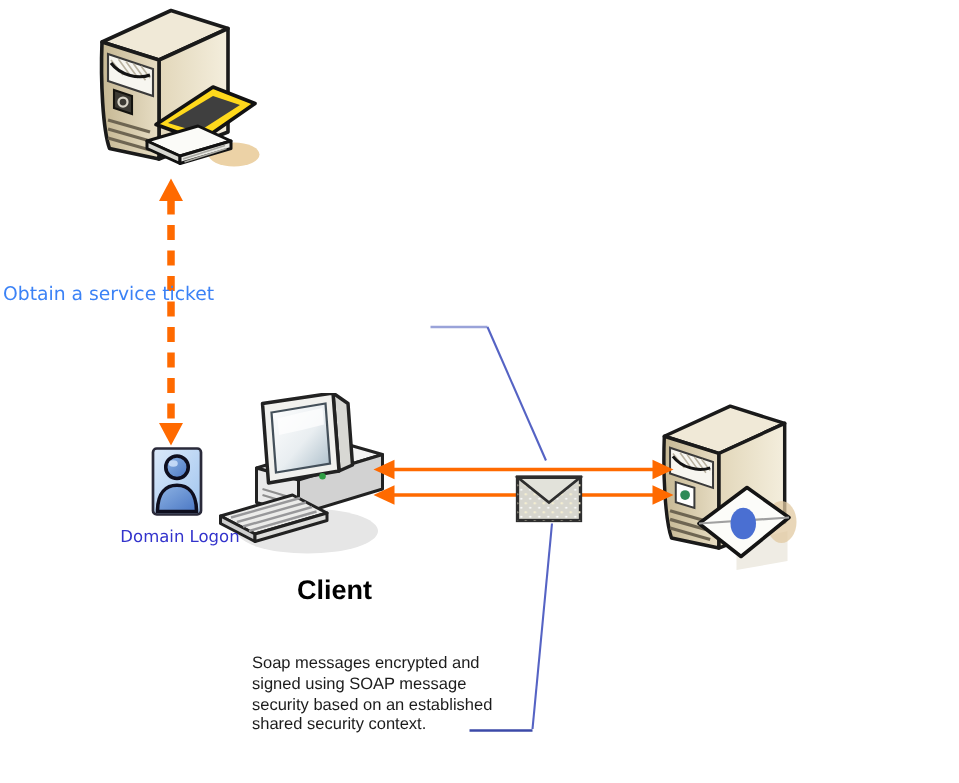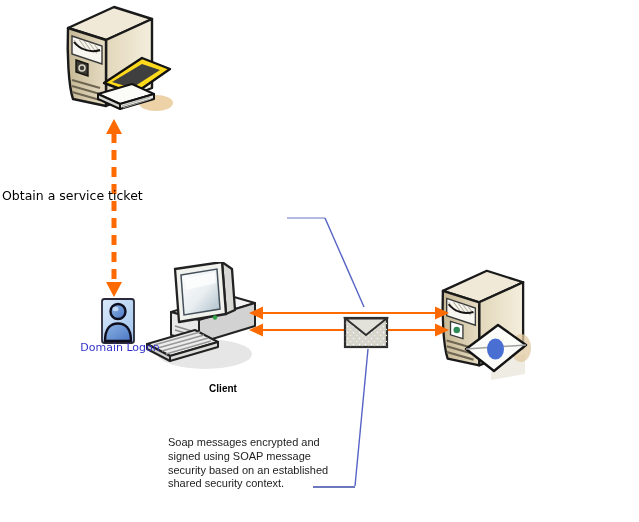--- a/index.html
+++ b/index.html
@@ -4,22 +4,22 @@
 <style>
   html,body{margin:0;padding:0;background:#fff;}
   #canvas{position:relative;width:639px;height:522px;background:#ffffff;
           font-family:"Liberation Sans",sans-serif;overflow:hidden;}
   .abs{position:absolute;}
   .icon{z-index:2;}
   #connectors{position:absolute;left:0;top:0;z-index:3;}
   .overicon{z-index:4;}
   .txt{z-index:6;}
   .annotation{font-size:11px;line-height:13.8px;color:#1c1c1c;}
-  .lbl-bold{font-weight:bold;font-size:10px;color:#000;white-space:nowrap;}
-  .blue-note{font-family:"DejaVu Sans","Liberation Sans",sans-serif;font-size:12.5px;color:#000000;white-space:nowrap;text-align:right;}
+  .lbl-bold{font-weight:bold;font-size:18px;color:#000;white-space:nowrap;}
+  .blue-note{font-family:"DejaVu Sans","Liberation Sans",sans-serif;font-size:12.5px;color:#3b82f6;white-space:nowrap;text-align:right;}
   .blue-small{font-family:"DejaVu Sans","Liberation Sans",sans-serif;font-size:11px;color:#3333cc;text-align:center;}
 </style>
 </head>
 <body>
 
 <div id="canvas">
 
   <div class="abs icon" style="left:62px;top:2px">
     <svg width="96" height="106" viewBox="0 0 96 106">
       <defs>
@@ -199,20 +199,20 @@
       </defs>
       <rect x="2" y="2" width="42" height="29" fill="#d7d6ce" stroke="#2e2e2e" stroke-width="2.2"></rect>
       <rect x="2" y="2" width="42" height="29" fill="url(#envDots)"></rect>
       <polygon points="2.5,2.5 43.5,2.5 23,19" fill="#e2e2da" stroke="#2e2e2e" stroke-width="1.8"></polygon>
     </svg>
   </div>
 
   <div class="abs txt blue-note" style="left:2px;top:188px">Obtain a service ticket</div>
 
 
-  <div class="abs txt blue-small" style="left:80px;top:341px;width:80px">Domain Logon</div>
+  <div class="abs txt blue-small" style="left:80px;top:351px;width:80px">Domain Logon</div>
 
   <div class="abs txt lbl-bold" style="left:168px;top:383px;width:110px;text-align:center">Client</div>
 
 
   <div class="abs txt annotation" style="left:168px;top:436px;width:162px">Soap messages encrypted and signed using SOAP message security based on an established shared security context.</div>
 
 </div>
 
 </body></html>

